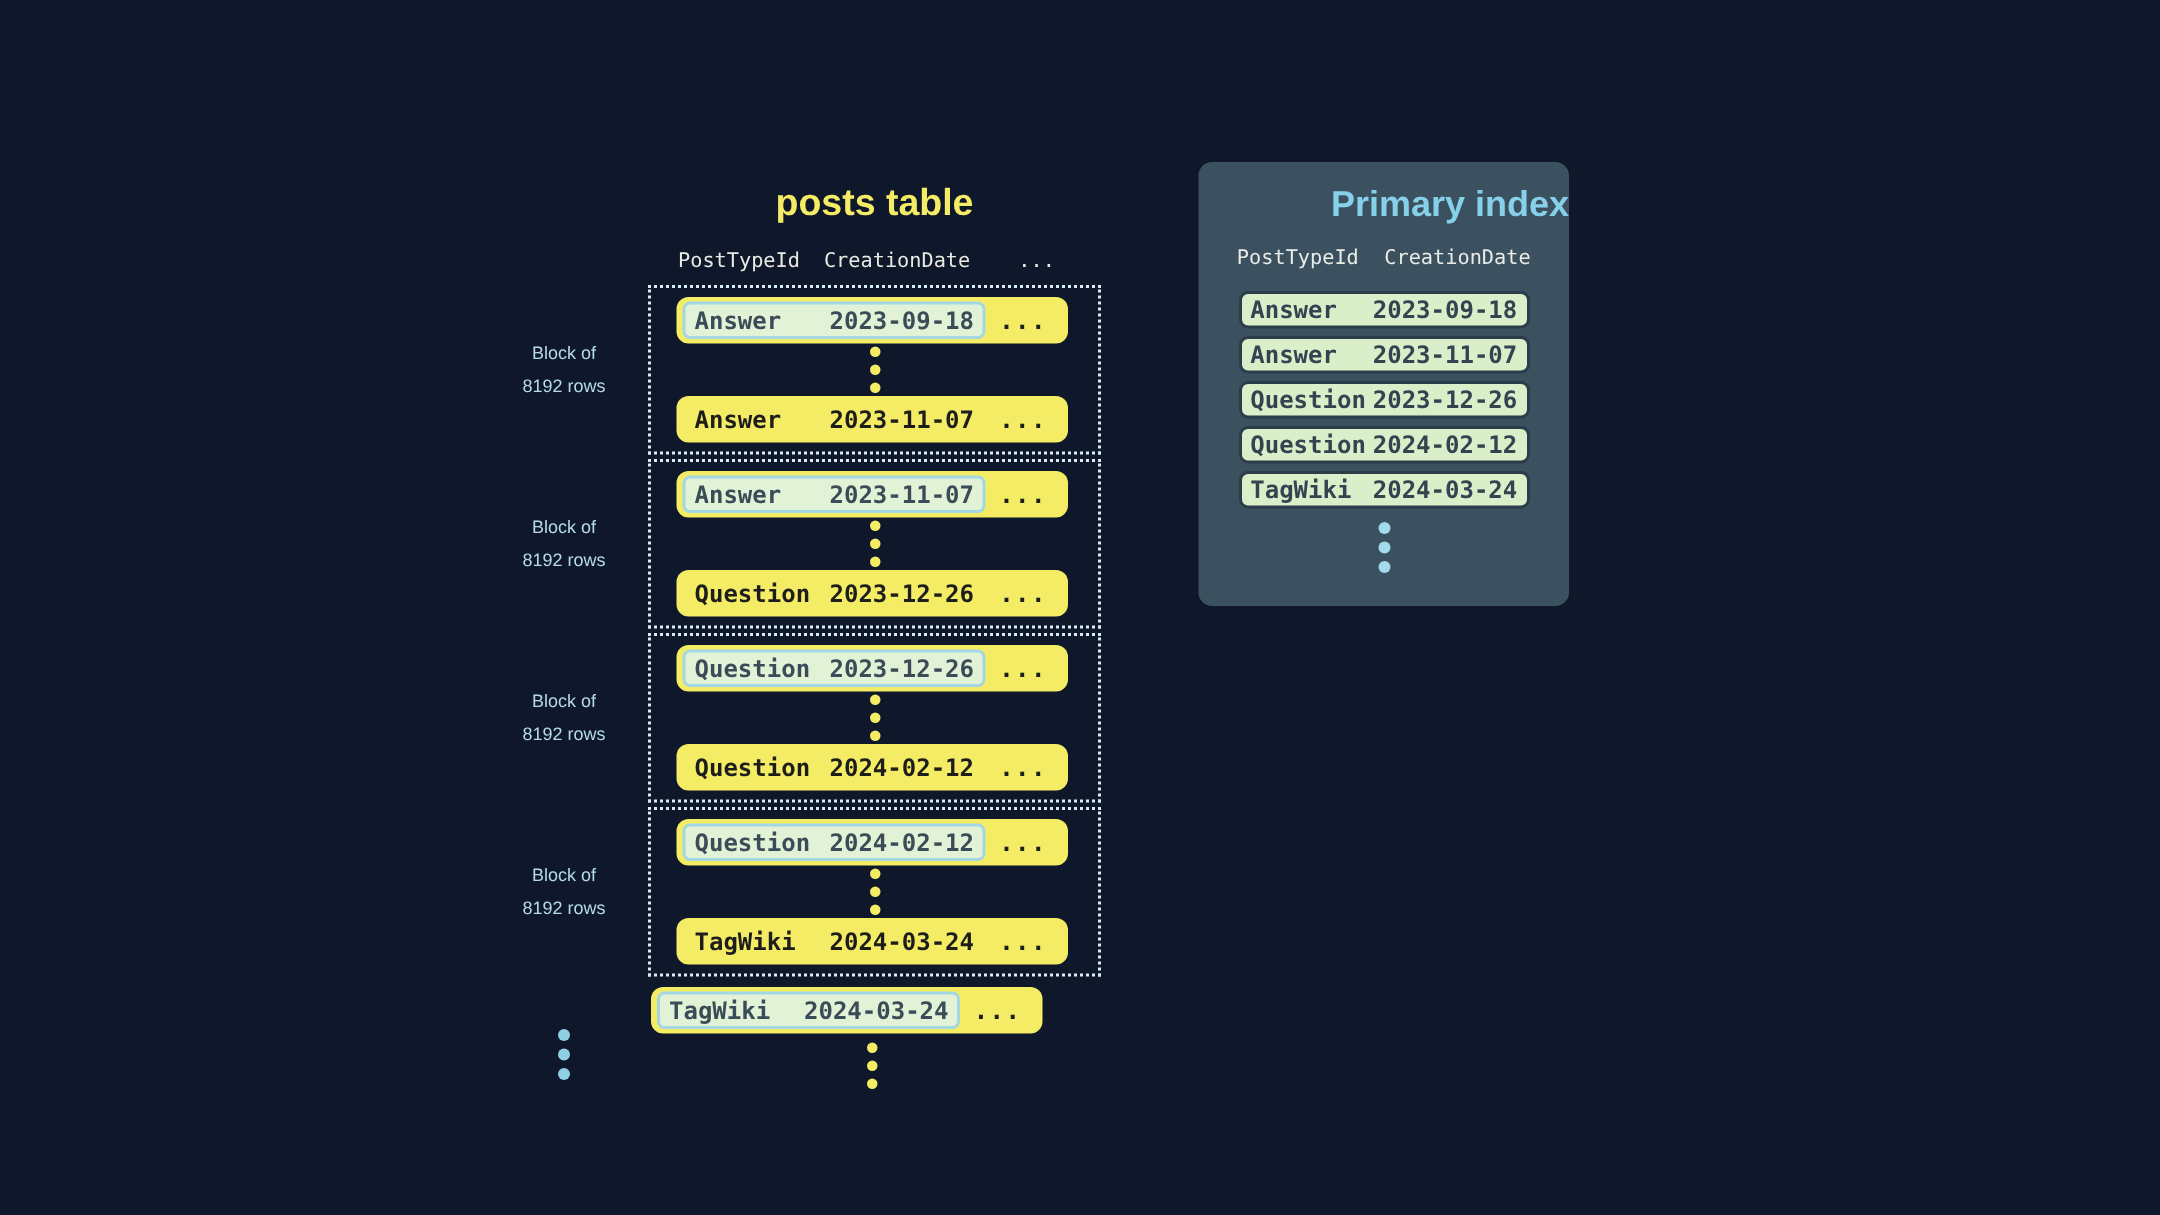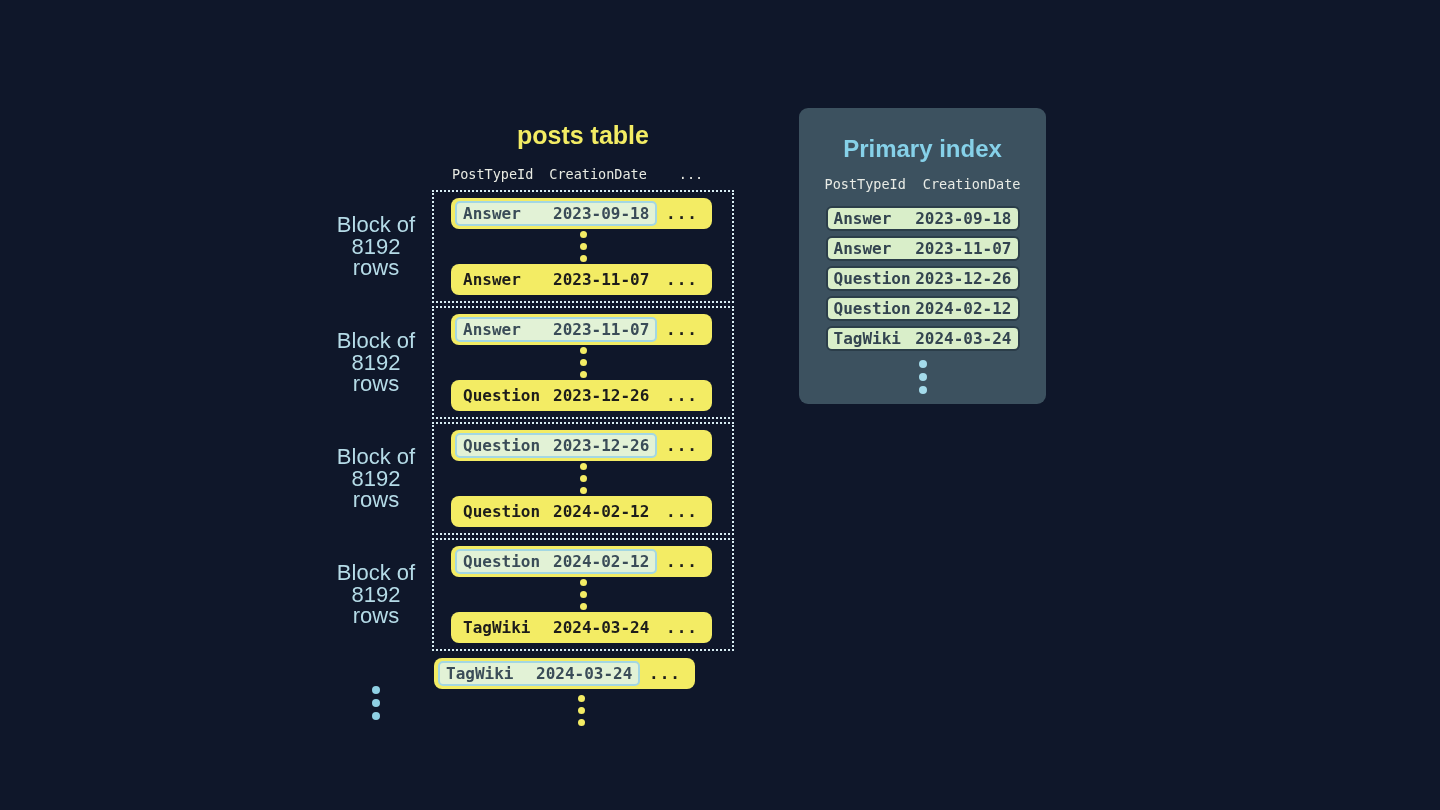--- a/index.html
+++ b/index.html
@@ -22,21 +22,21 @@
   .posts-header .h-type { margin-right:16px; }
   .posts-header .h-date { margin-right:32px; }
 
   .blocks {
     position:absolute; left:332px; top:190px;
     display:flex; flex-direction:column; gap:3px;
   }
   .block-unit { display:flex; align-items:center; }
   .block-label {
     width:88px; margin-right:12px; text-align:center;
-    color:#b5dbe7; font-size:22px; line-height:21.5px; font-weight:400;
+    color:#b5dbe7; font-size:12px; line-height:21.5px; font-weight:400;
   }
   .block-box {
     width:302px; border:2px dotted #d8edf3; padding:6px 0;
     background:transparent;
   }
   .row {
     width:261px; height:31px; margin-left:17px; border-radius:8px;
     background:#f3ec64; display:flex; align-items:center;
     font-family:"DejaVu Sans Mono", monospace; font-size:16px; font-weight:bold;
     color:#1d1d1b; white-space:pre;
@@ -67,21 +67,21 @@
     display:flex; flex-direction:column; gap:5px;
   }
   .more-blocks-dots i { width:8px; height:8px; border-radius:50%; background:#8fd0e4; }
 
   
   .pindex {
     position:absolute; left:799px; top:108px; width:247px; height:296px;
     background:#3c515f; border-radius:9px;
   }
   .pindex-title {
-    margin-top:27px; text-align:center; color:#86d1e9;
+    margin-top:15px; text-align:right; color:#86d1e9;
     font-size:24px; font-weight:600;
   }
   .pindex-header {
     display:flex; justify-content:center; gap:17px; margin-top:13px;
     font-family:"DejaVu Sans Mono", monospace; font-size:13.5px; color:#e9ece6;
   }
   .pindex-rows {
     margin-top:14px; display:flex; flex-direction:column; align-items:center; gap:5px;
   }
   .irow {

